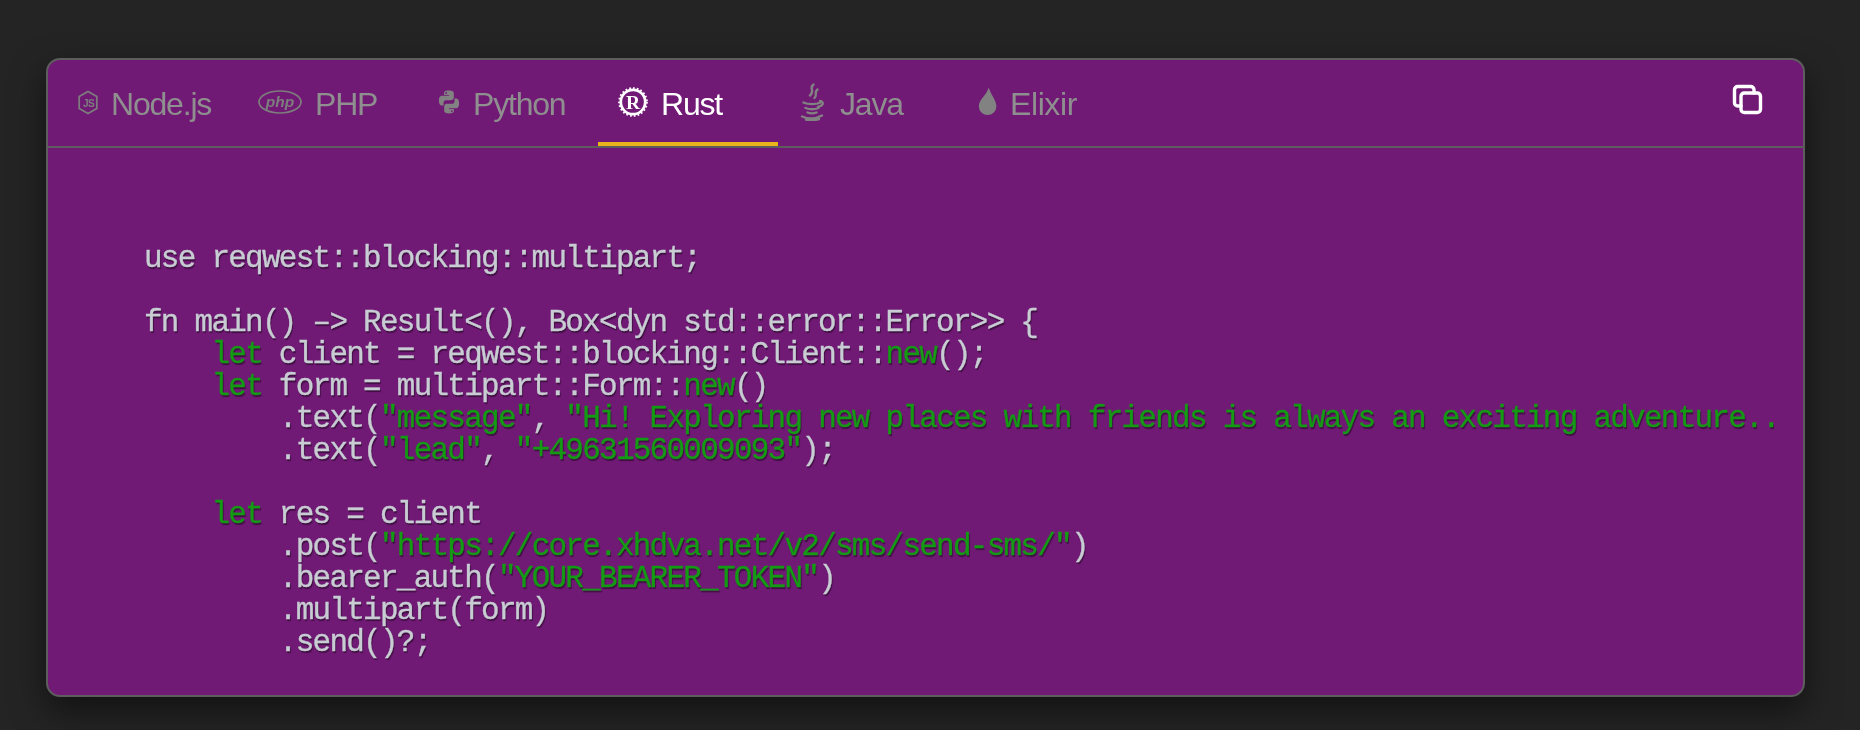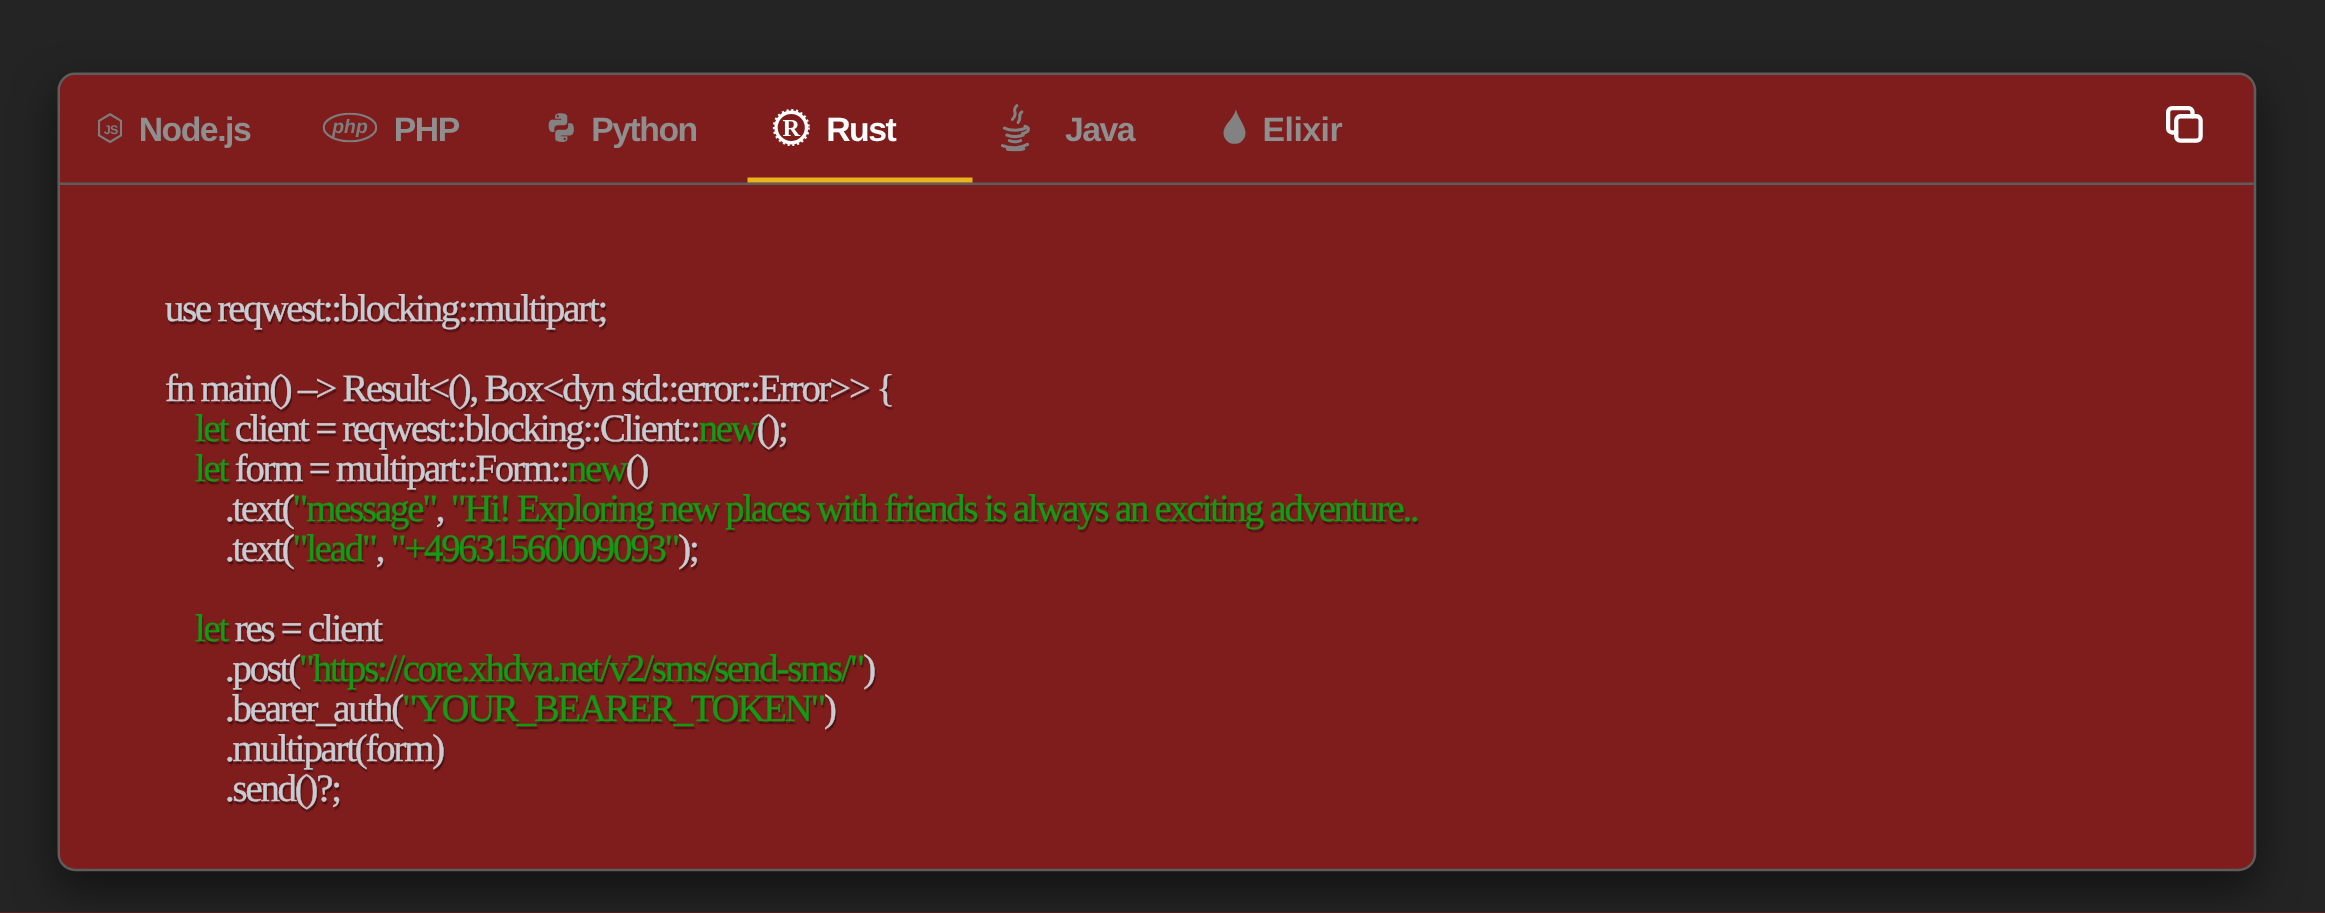--- a/index.html
+++ b/index.html
@@ -1,30 +1,30 @@
 <!DOCTYPE html>
 <html><head>
 <meta charset="utf-8">
 <style>
 html,body{margin:0;padding:0;}
 body{width:1860px;height:730px;background:#242424;position:relative;overflow:hidden;
   font-family:"Liberation Sans",sans-serif;}
 .panel{position:absolute;left:46px;top:58px;width:1759px;height:639px;box-sizing:border-box;
-  border:2px solid #5d5d5d;border-radius:14px;background:#7f1d1d;
+  border:2px solid #5d5d5d;border-radius:14px;background:#701a75;
   box-shadow:0 14px 34px rgba(0,0,0,.5);}
 .tabs{display:flex;align-items:stretch;height:86px;border-bottom:2px solid #5d5d5d;padding-left:10px;}
 .tab{width:180px;min-width:180px;box-sizing:border-box;display:flex;align-items:center;
   gap:13px;padding-left:20px;color:#8f8f8f;position:relative;}
-.tab .lbl{font-weight:700;font-size:27px;letter-spacing:-1.2px;line-height:1;padding-top:2px;}
+.tab .lbl{font-weight:400;font-size:32px;letter-spacing:-1.2px;line-height:1;padding-top:2px;}
 .tab.active{color:#ffffff;}
 .tab.active::after{content:"";position:absolute;left:0;bottom:0;width:180px;height:4px;background:#eab41c;}
 .tab svg{display:block;margin-top:-2px;}
 .copy{position:absolute;right:36px;top:20px;width:39px;height:39px;}
-pre{position:absolute;left:128px;top:227px;margin:4px;white-space:pre;
-  font-family:Liberation Serif, serif;font-size:31px;letter-spacing:-1.75px;line-height:32px;color:#c8cdd3;
+pre{position:absolute;left:128px;top:227px;margin:16px;white-space:pre;
+  font-family:Liberation Mono, monospace;font-size:31px;letter-spacing:-1.75px;line-height:32px;color:#c8cdd3;
   text-shadow:1px 2px 1px rgba(0,0,0,0.45);-webkit-text-stroke:0.35px currentColor;}
 .g{color:#149a14;}
 </style>
 </head>
 <body>
 <div class="panel">
   <div class="tabs">
     <div class="tab" id="t-node">
       <svg width="20" height="25" viewBox="0 0 20 25">
         <path d="M10 1.4 L18.8 6.6 V18.4 L10 23.6 L1.2 18.4 V6.6 Z" fill="none" stroke="#7d7d7d" stroke-width="1.7"></path>
@@ -60,21 +60,21 @@
           <path d="M15.5 1.5 c-5 4 2 6 -3.5 11"></path>
           <path d="M19.5 6.5 c-4 3 0.5 4.5 -3 8.5"></path>
           <path d="M5.5 19.5 c4.5 2.2 12.5 2.2 17 0"></path>
           <path d="M22 18 c4 0.8 4 4.5 -2 5.8"></path>
           <path d="M7.5 25 c4 1.6 9 1.6 13 0"></path>
           <path d="M9.5 29.5 c3 1.2 6 1.2 9 0"></path>
           <path d="M4 33.5 c6 2.5 14 2.5 20 -1"></path>
           <path d="M8 36.5 c5 1 9 0.8 13 -0.5"></path>
         </g>
       </svg>
-      <span class="lbl" style="margin-left:13px">Java</span>
+      <span class="lbl" style="margin-left:1px">Java</span>
     </div>
     <div class="tab" id="t-elixir">
       <svg width="19" height="30" viewBox="0 0 19 30">
         <path fill="#828282" d="M10.7 0.5 C10 3.5 7.5 7.2 4.8 10.6 2.3 13.7 0.8 16.4 0.8 19.3 a8.8 8.8 0 0 0 17.6 0 C18.4 13.6 13 8 10.7 0.5 Z"></path>
       </svg>
       <span class="lbl" style="letter-spacing:-0.4px">Elixir</span>
     </div>
   </div>
   <svg class="copy" viewBox="0 0 24 24" fill="none" stroke="#ffffff" stroke-width="2.1" stroke-linecap="round" stroke-linejoin="round">
     <rect x="8" y="8" width="12" height="12" rx="2"></rect>

